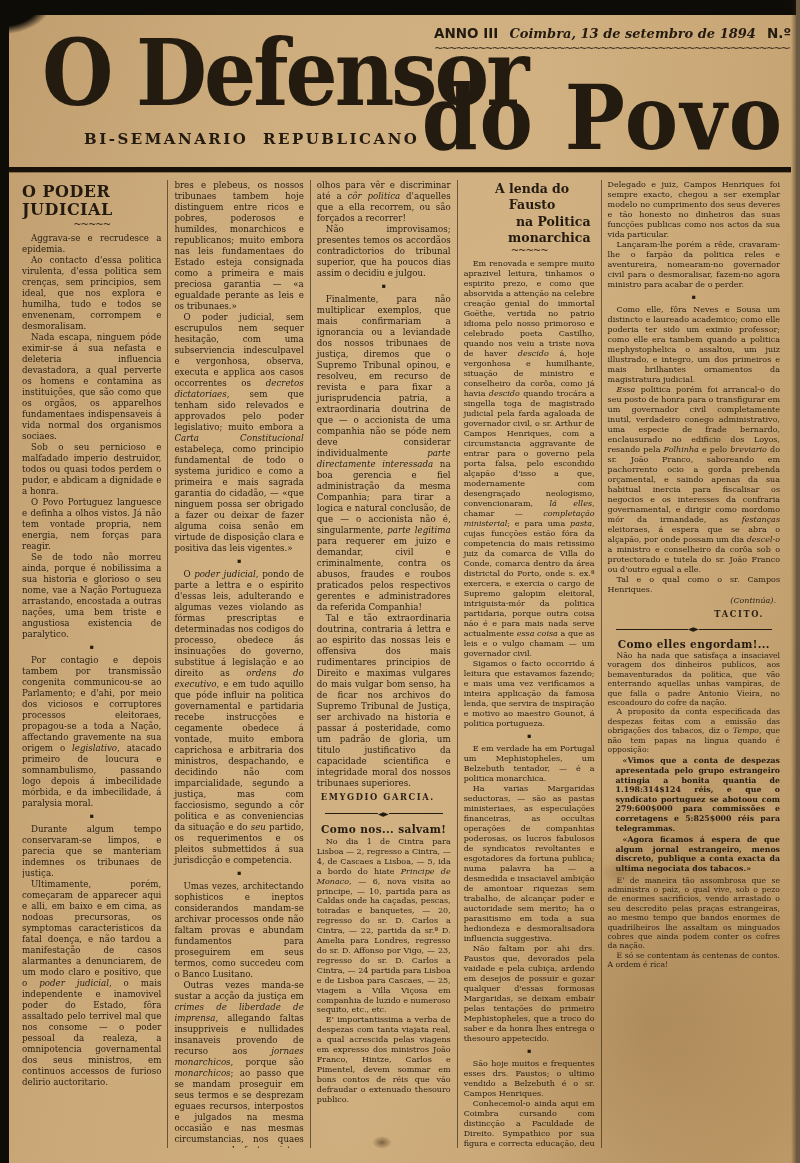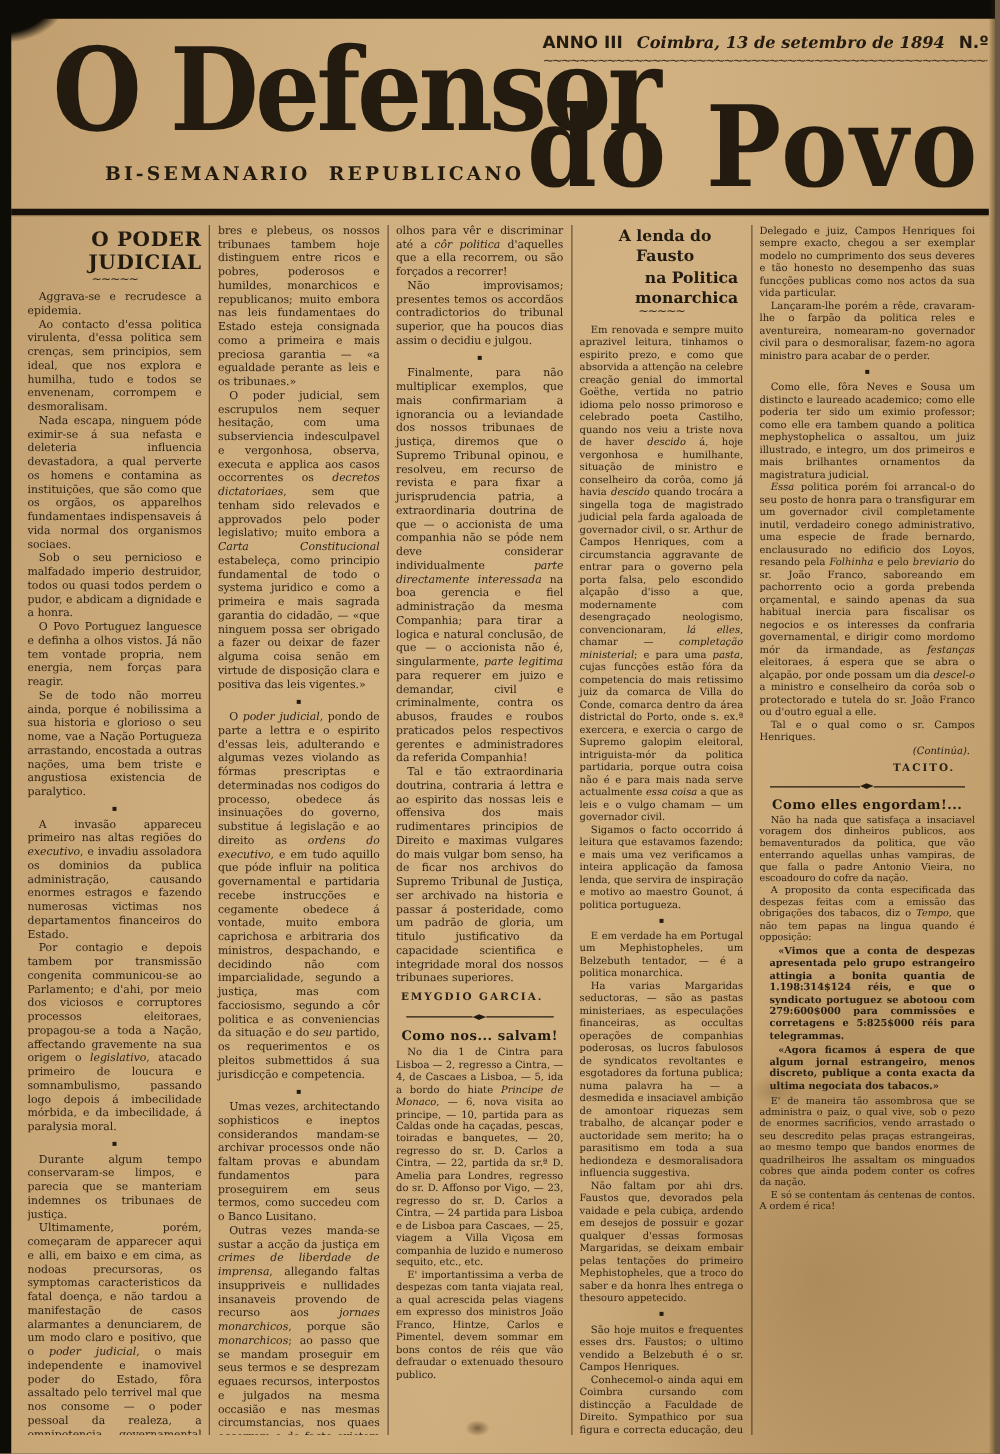--- a/index.html
+++ b/index.html
@@ -41,21 +41,21 @@
   .col:first-child{padding-left:0;}
   .col-a{font-size:8.7px;line-height:11px;}
   .col-b{font-size:8px;line-height:10px;}
 
   .para{margin:0;text-align:justify;text-indent:9px;}
   .para.pc{text-indent:0;}
   .para.sm{font-size:8px;line-height:9.9px;}
   .para.sm2{font-size:7.7px;line-height:9.4px;}
   .quote{margin:2px 0 2px 8px;text-align:justify;text-indent:7px;
     font-size:7.8px;line-height:9.6px;font-weight:bold;color:#241b10;}
-  .art-h1{margin:3px 0 0;text-align:right;font-size:16px;font-weight:bold;
+  .art-h1{margin:3px 0 0;text-align:left;font-size:16px;font-weight:bold;
     letter-spacing:.5px;line-height:1.15;color:#241b10;}
   .art-hf{margin:1px 0 0;font-weight:bold;font-size:12.5px;line-height:1.3;color:#241b10;}
   .hf-l1{text-align:center;padding-left:6px;}
   .hf-l2{text-align:right;padding-right:4px;}
   .orn{text-align:center;font-size:10px;line-height:8px;letter-spacing:-1px;
     margin:0 0 5px;color:#33271a;}
   .art-h2{margin:4px 0 2px;text-align:center;font-size:10.5px;font-weight:bold;
     letter-spacing:.4px;color:#241b10;}
   .star{text-align:center;font-size:6.5px;line-height:9px;margin:3px 0;color:#241b10;}
   .sig{text-align:right;padding-right:16px;font-size:8.3px;font-weight:bold;
@@ -101,21 +101,20 @@
     <section class="col col-a">
         <h2 class="art-h1">O PODER JUDICIAL</h2>
         <div class="orn">~~~~~</div>
         <p class="para">Aggrava-se e recrudesce a epidemia.</p>
         <p class="para">Ao contacto d'essa politica virulenta, d'essa politica sem crenças, sem principios, sem ideal, que nos explora e humilha, tudo e todos se envenenam, corrompem e desmoralisam.</p>
         <p class="para">Nada escapa, ninguem póde eximir-se á sua nefasta e deleteria influencia devastadora, a qual perverte os homens e contamina as instituições, que são como que os orgãos, os apparelhos fundamentaes indispensaveis á vida normal dos organismos sociaes.</p>
         <p class="para">Sob o seu pernicioso e malfadado imperio destruidor, todos ou quasi todos perdem o pudor, e abdicam a dignidade e a honra.</p>
         <p class="para">O Povo Portuguez languesce e definha a olhos vistos. Já não tem vontade propria, nem energia, nem forças para reagir.</p>
         <p class="para">Se de todo não morreu ainda, porque é nobilissima a sua historia e glorioso o seu nome, vae a Nação Portugueza arrastando, encostada a outras nações, uma bem triste e angustiosa existencia de paralytico.</p>
         <div class="star">▪</div>
-        <p class="para">A invasão appareceu primeiro nas altas regiões do <i>executivo</i>, e invadiu assoladora os dominios da publica administração, causando enormes estragos e fazendo numerosas victimas nos departamentos financeiros do Estado.</p>
         <p class="para">Por contagio e depois tambem por transmissão congenita communicou-se ao Parlamento; e d'ahi, por meio dos viciosos e corruptores processos eleitoraes, propagou-se a toda a Nação, affectando gravemente na sua origem o <i>legislativo</i>, atacado primeiro de loucura e somnambulismo, passando logo depois á imbecilidade mórbida, e da imbecilidade, á paralysia moral.</p>
         <div class="star">▪</div>
         <p class="para">Durante algum tempo conservaram-se limpos, e parecia que se manteriam indemnes os tribunaes de justiça.</p>
         <p class="para">Ultimamente, porém, começaram de apparecer aqui e alli, em baixo e em cima, as nodoas precursoras, os symptomas caracteristicos da fatal doença, e não tardou a manifestação de casos alarmantes a denunciarem, de um modo claro e positivo, que o <i>poder judicial</i>, o mais independente e inamovivel poder do Estado, fôra assaltado pelo terrivel mal que nos consome — o poder pessoal da realeza, a omnipotencia governamental dos seus ministros, em continuos accessos de furioso delirio auctoritario.</p>
       </section>
     <section class="col col-a">
         <p class="para pc">bres e plebeus, os nossos tribunaes tambem hoje distinguem entre ricos e pobres, poderosos e humildes, monarchicos e republicanos; muito embora nas leis fundamentaes do Estado esteja consignada como a primeira e mais preciosa garantia — «a egualdade perante as leis e os tribunaes.»</p>
         <p class="para">O poder judicial, sem escrupulos nem sequer hesitação, com uma subserviencia indesculpavel e vergonhosa, observa, executa e applica aos casos occorrentes os <i>decretos dictatoriaes</i>, sem que tenham sido relevados e approvados pelo poder legislativo; muito embora a <i>Carta Constitucional</i> estabeleça, como principio fundamental de todo o systema juridico e como a primeira e mais sagrada garantia do cidadão, — «que ninguem possa ser obrigado a fazer ou deixar de fazer alguma coisa senão em virtude de disposição clara e positiva das leis vigentes.»</p>
         <div class="star">▪</div>
         <p class="para">O <i>poder judicial</i>, pondo de parte a lettra e o espirito d'essas leis, adulterando e algumas vezes violando as fórmas prescriptas e determinadas nos codigos do processo, obedece ás insinuações do governo, substitue á legislação e ao direito as <i>ordens do executivo</i>, e em tudo aquillo que póde influir na politica governamental e partidaria recebe instrucções e cegamente obedece á vontade, muito embora caprichosa e arbitraria dos ministros, despachando, e decidindo não com imparcialidade, segundo a justiça, mas com facciosismo, segundo a côr politica e as conveniencias da situação e do <i>seu</i> partido, os requerimentos e os pleitos submettidos á sua jurisdicção e competencia.</p>
@@ -147,21 +146,21 @@
         <p class="para">Sigamos o facto occorrido á leitura que estavamos fazendo; e mais uma vez verificamos a inteira applicação da famosa lenda, que servira de inspiração e motivo ao maestro Gounot, á politica portugueza.</p>
         <div class="star">▪</div>
         <p class="para">E em verdade ha em Portugal um Mephistopheles, um Belzebuth tentador, — é a politica monarchica.</p>
         <p class="para">Ha varias Margaridas seductoras, — são as pastas ministeriaes, as especulações financeiras, as occultas operações de companhias poderosas, os lucros fabulosos de syndicatos revoltantes e esgotadores da fortuna publica; numa palavra ha — a desmedida e insaciavel ambição de amontoar riquezas sem trabalho, de alcançar poder e auctoridade sem merito; ha o parasitismo em toda a sua hediondeza e desmoralisadora influencia suggestiva.</p>
         <p class="para">Não faltam por ahi drs. Faustos que, devorados pela vaidade e pela cubiça, ardendo em desejos de possuir e gozar qualquer d'essas formosas Margaridas, se deixam embair pelas tentações do primeiro Mephistopheles, que a troco do saber e da honra lhes entrega o thesouro appetecido.</p>
         <div class="star">▪</div>
         <p class="para">São hoje muitos e frequentes esses drs. Faustos; o ultimo vendido a Belzebuth é o sr. Campos Henriques.</p>
         <p class="para">Conhecemol-o ainda aqui em Coimbra cursando com distincção a Faculdade de Direito. Sympathico por sua figura e correcta educação, deu constantes provas de ser um moço intelligente e applicado, de uma sériedade imperturbavel, sem affectação.</p>
       </section>
     <section class="col col-b">
-        <p class="para pc">Delegado e juiz, Campos Henriques foi sempre exacto, chegou a ser exemplar modelo no cumprimento dos seus deveres e tão honesto no desempenho das suas funcções publicas como nos actos da sua vida particular.</p>
+        <p class="para pc">Delegado e juiz, Campos Henriques foi sempre exacto, chegou a ser exemplar modelo no cumprimento dos seus deveres e tão honesto no dinheiros das suas funcções publicas como nos actos da sua vida particular.</p>
         <p class="para">Lançaram-lhe porém a rêde, cravaram-lhe o farpão da politica reles e aventureira, nomearam-no governador civil para o desmoralisar, fazem-no agora ministro para acabar de o perder.</p>
         <div class="star">▪</div>
         <p class="para">Como elle, fôra Neves e Sousa um distincto e laureado academico; como elle poderia ter sido um eximio professor; como elle era tambem quando a politica mephystophelica o assaltou, um juiz illustrado, e integro, um dos primeiros e mais brilhantes ornamentos da magistratura judicial.</p>
         <p class="para"><i>Essa</i> politica porém foi arrancal-o do seu posto de honra para o transfigurar em um governador civil completamente inutil, verdadeiro conego administrativo, uma especie de frade bernardo, enclausurado no edificio dos Loyos, resando pela <i>Folhinha</i> e pelo <i>breviario</i> do sr. João Franco, saboreando em pachorrento ocio a gorda prebenda orçamental, e saindo apenas da sua habitual inercia para fiscalisar os negocios e os interesses da confraria governamental, e dirigir como mordomo mór da irmandade, as <i>festanças</i> eleitoraes, á espera que se abra o alçapão, por onde possam um dia <i>descel-o</i> a ministro e conselheiro da corôa sob o protectorado e tutela do sr. João Franco ou d'outro egual a elle.</p>
         <p class="para">Tal e o qual como o sr. Campos Henriques.</p>
         <div class="continua">(Continúa).</div>
         <div class="sig">TACITO.</div>
         <div class="rulediv">
           <span class="rule-d">◆</span>
         </div>

